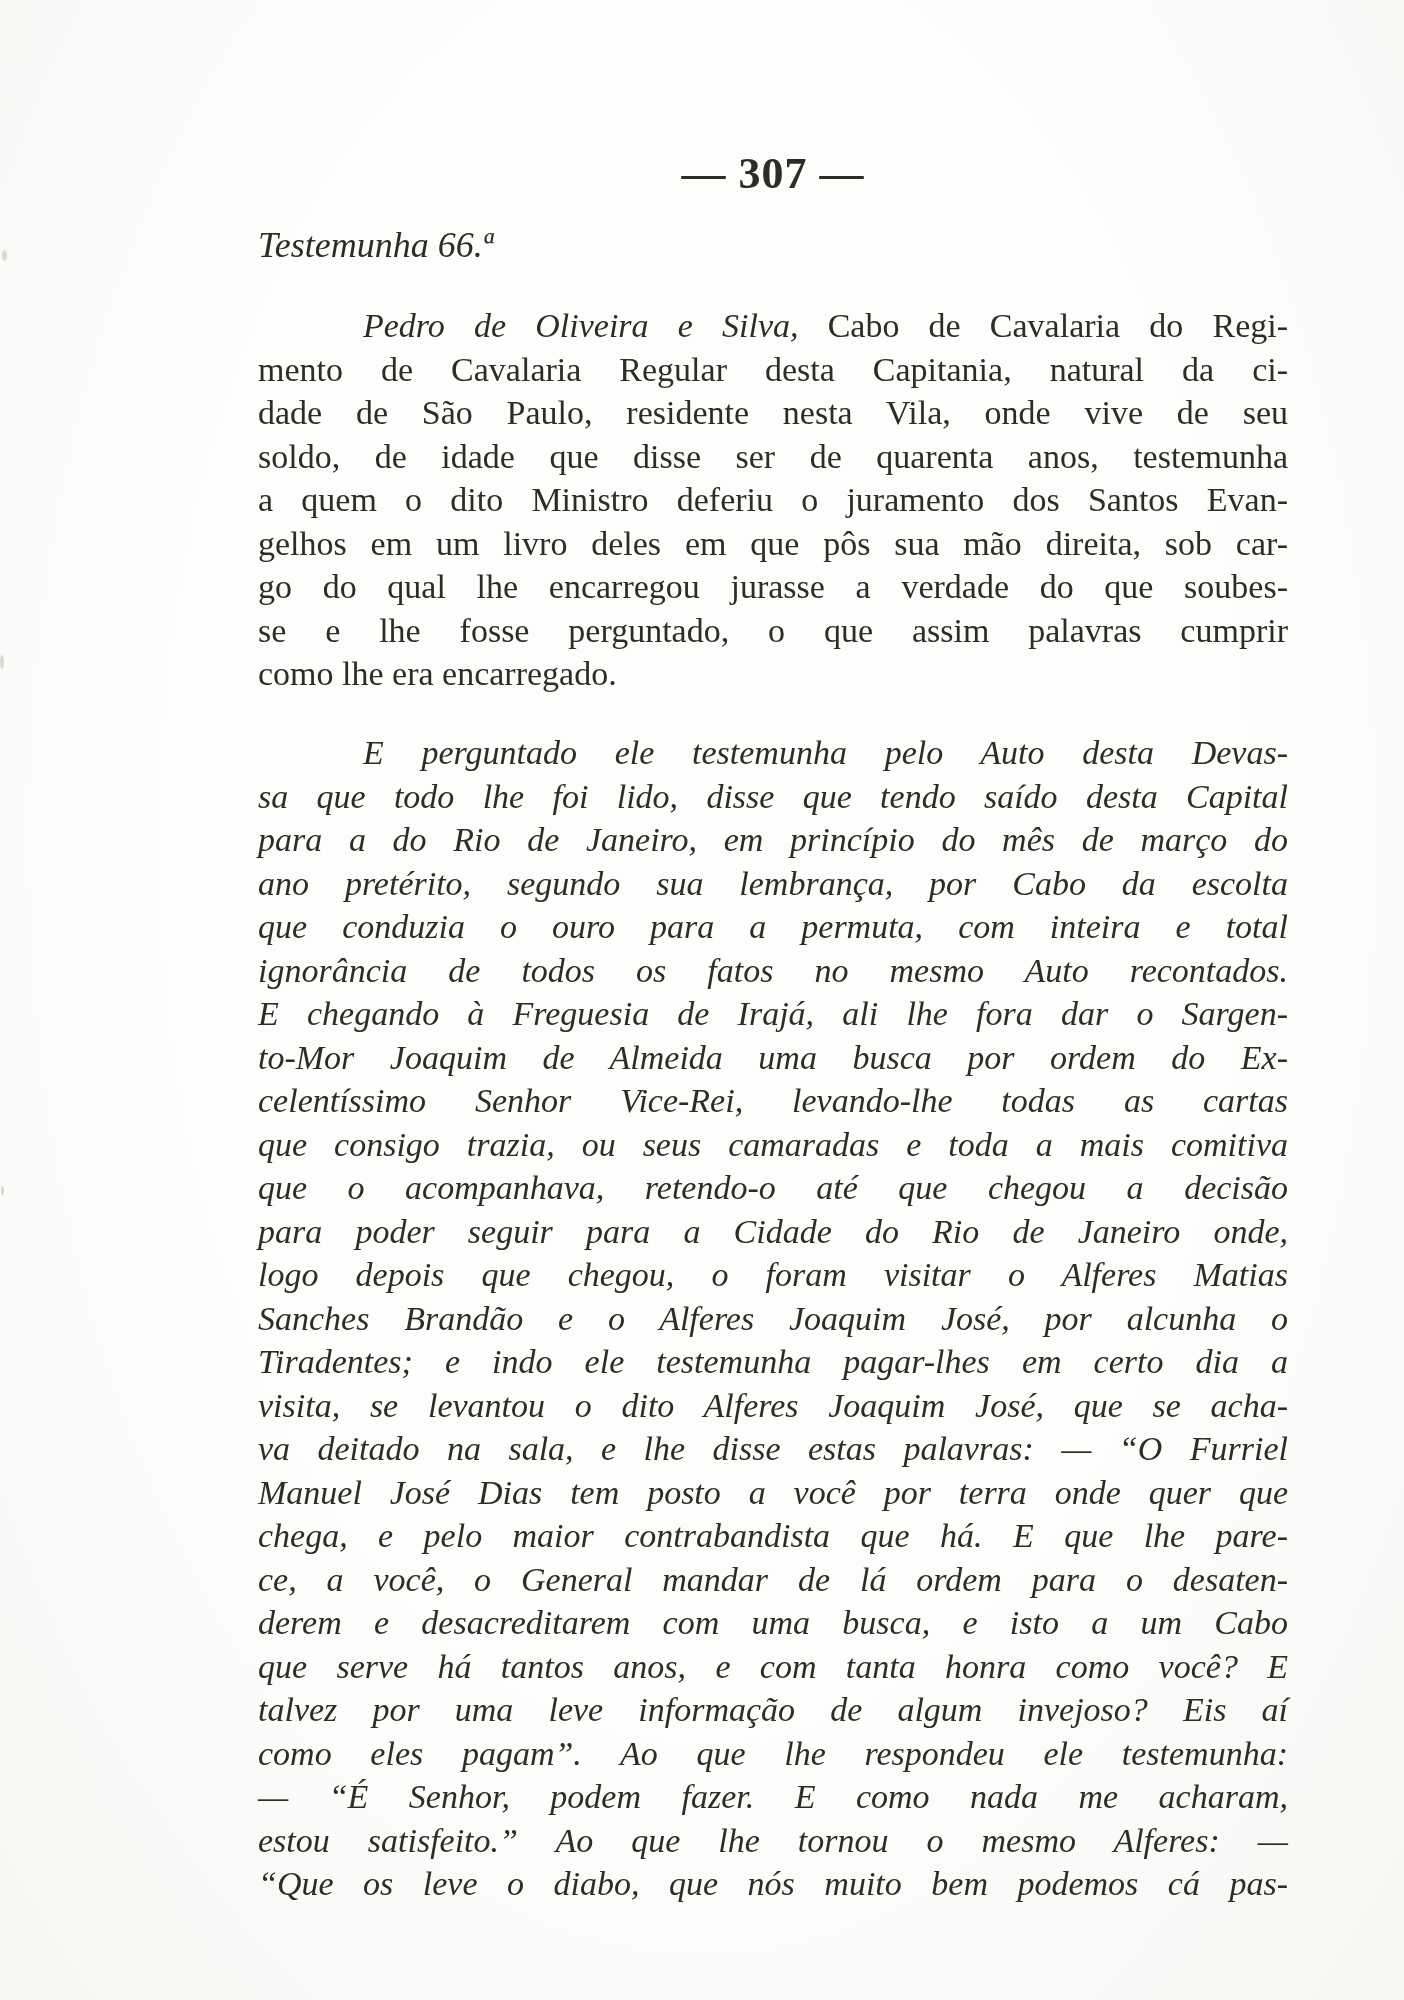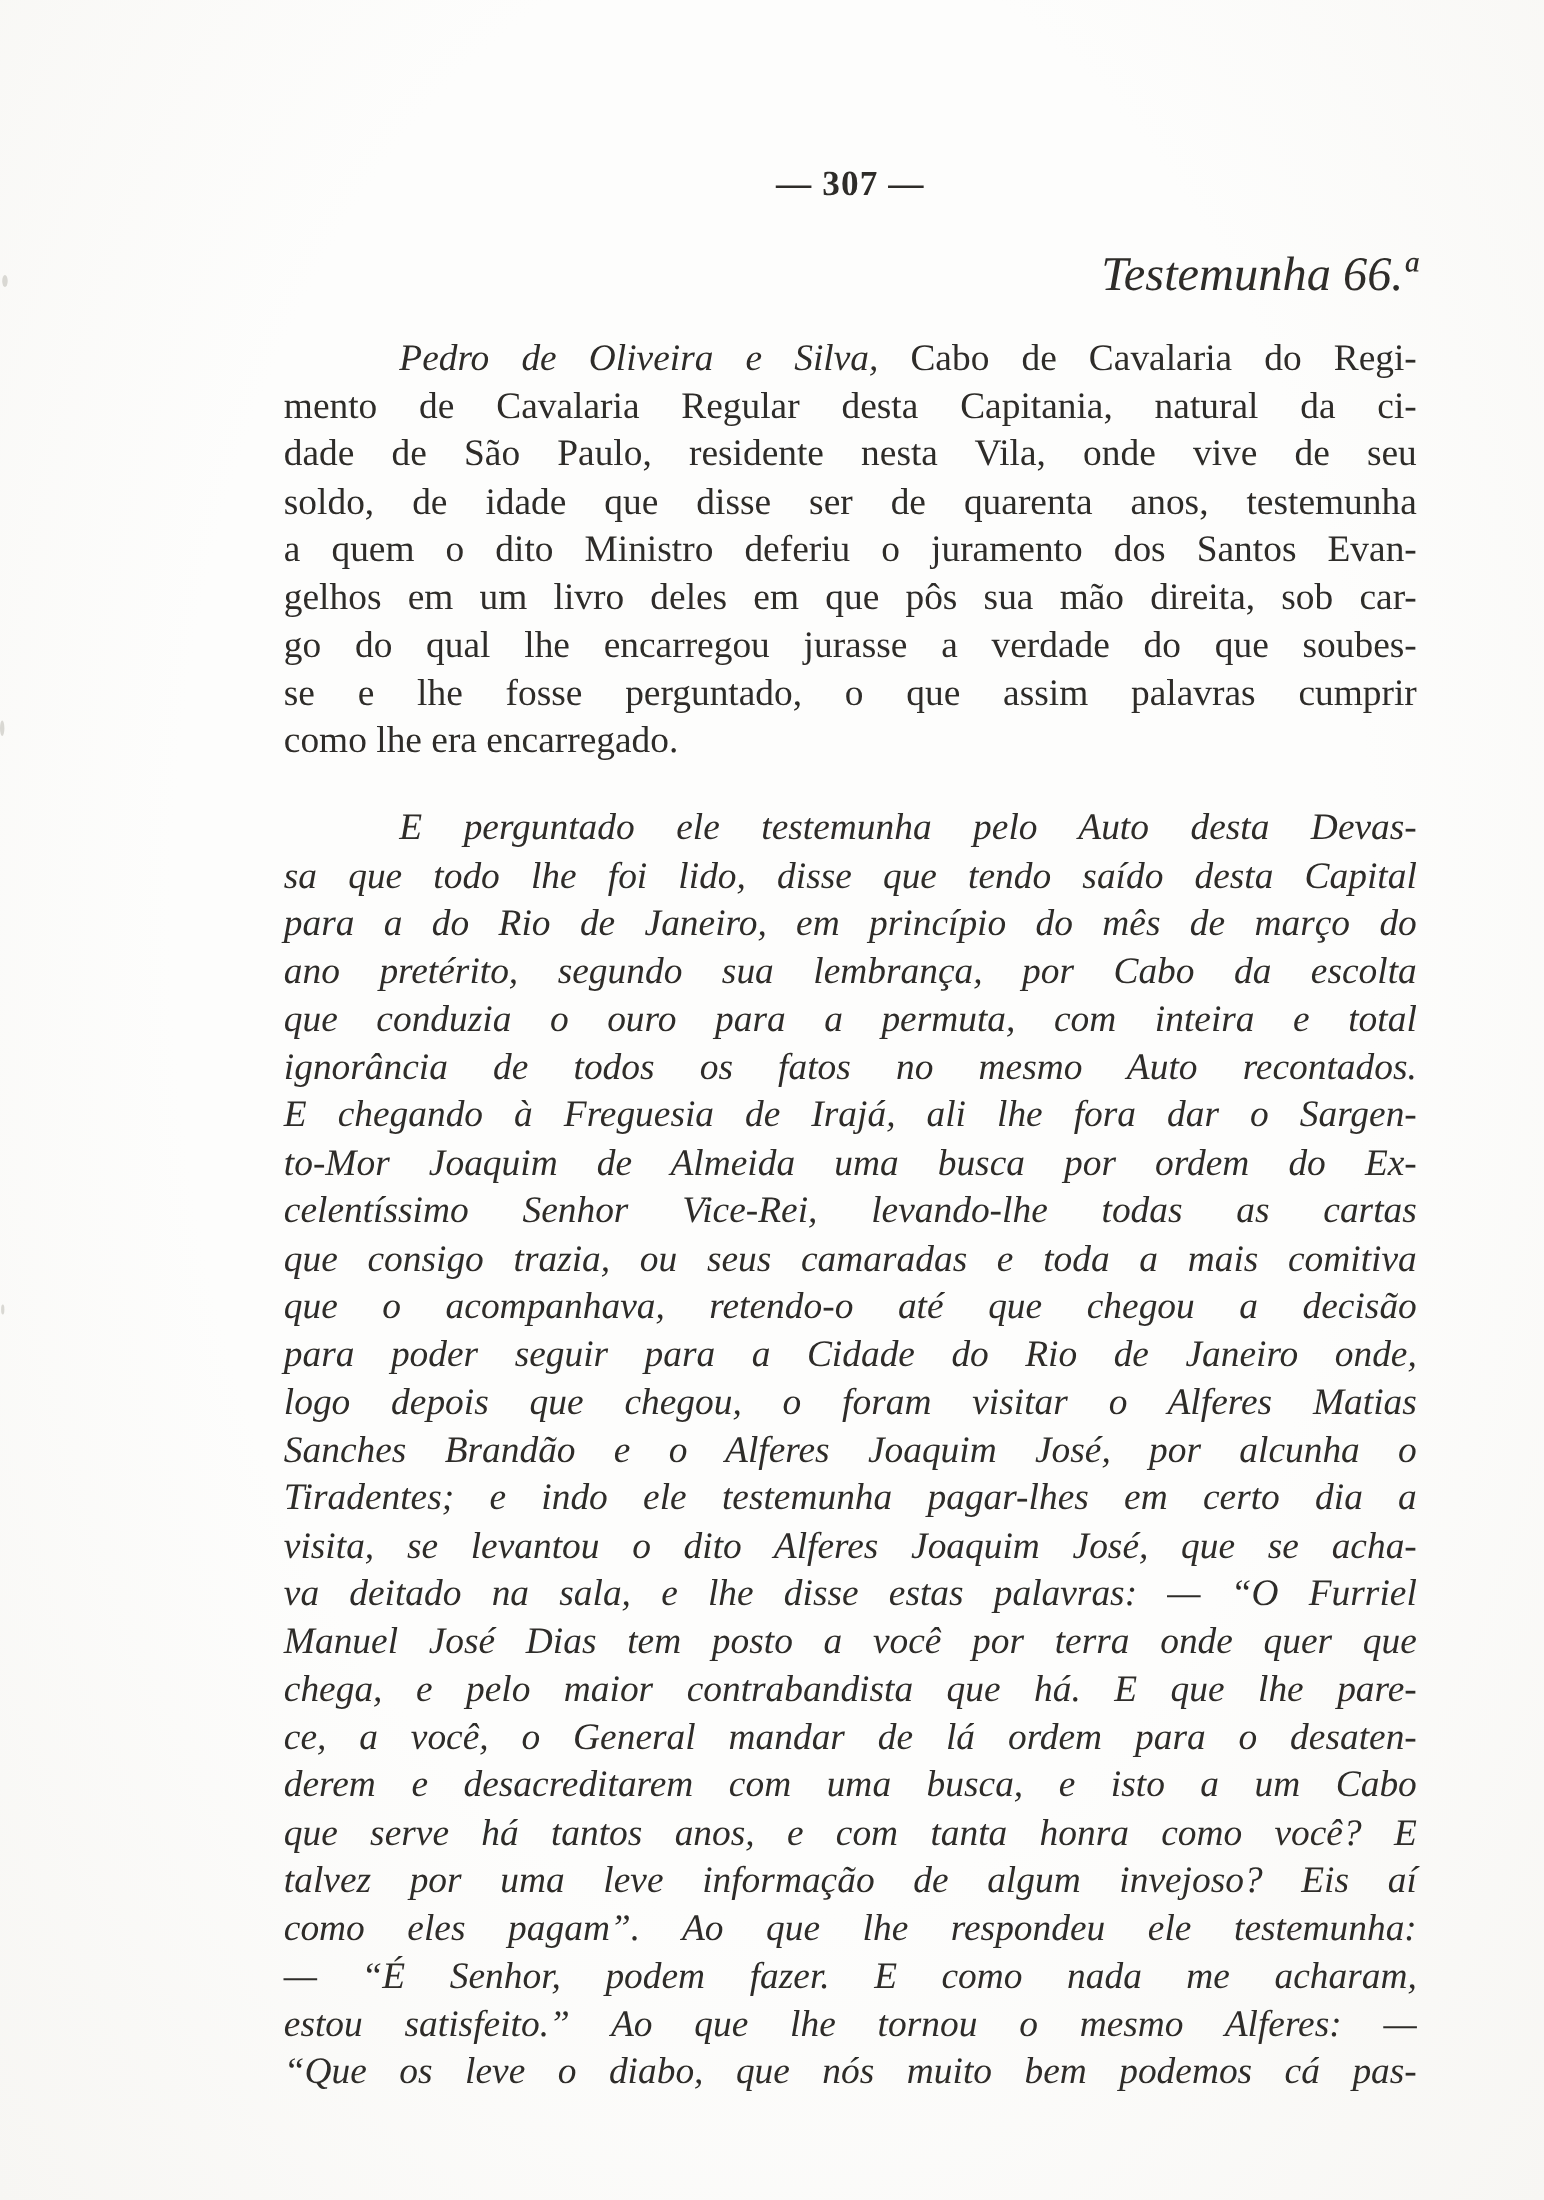--- a/index.html
+++ b/index.html
@@ -14,32 +14,32 @@
     background: radial-gradient(ellipse at 50% 42%, #fdfdfc 55%, #f7f6f3 100%);
     font-family: "Liberation Serif", "DejaVu Serif", serif;
     color: #2e2c29;
   }
   .page-number {
     position: absolute;
     top: 148px;
     left: 258px;
     width: 1030px;
     text-align: center;
-    font-size: 32px;
+    font-size: 44px;
     font-weight: bold;
     letter-spacing: 1px;
   }
   .section-heading {
     position: absolute;
     top: 224px;
     left: 258px;
     width: 1030px;
-    text-align: right;
+    text-align: left;
     font-style: italic;
-    font-size: 44px;
+    font-size: 36px;
   }
   .para {
     position: absolute;
     left: 258px;
     width: 1030px;
   }
   #para1 { top: 304px; }
   #para2 { top: 731px; font-style: italic; }
   .line {
     font-size: 34px;

